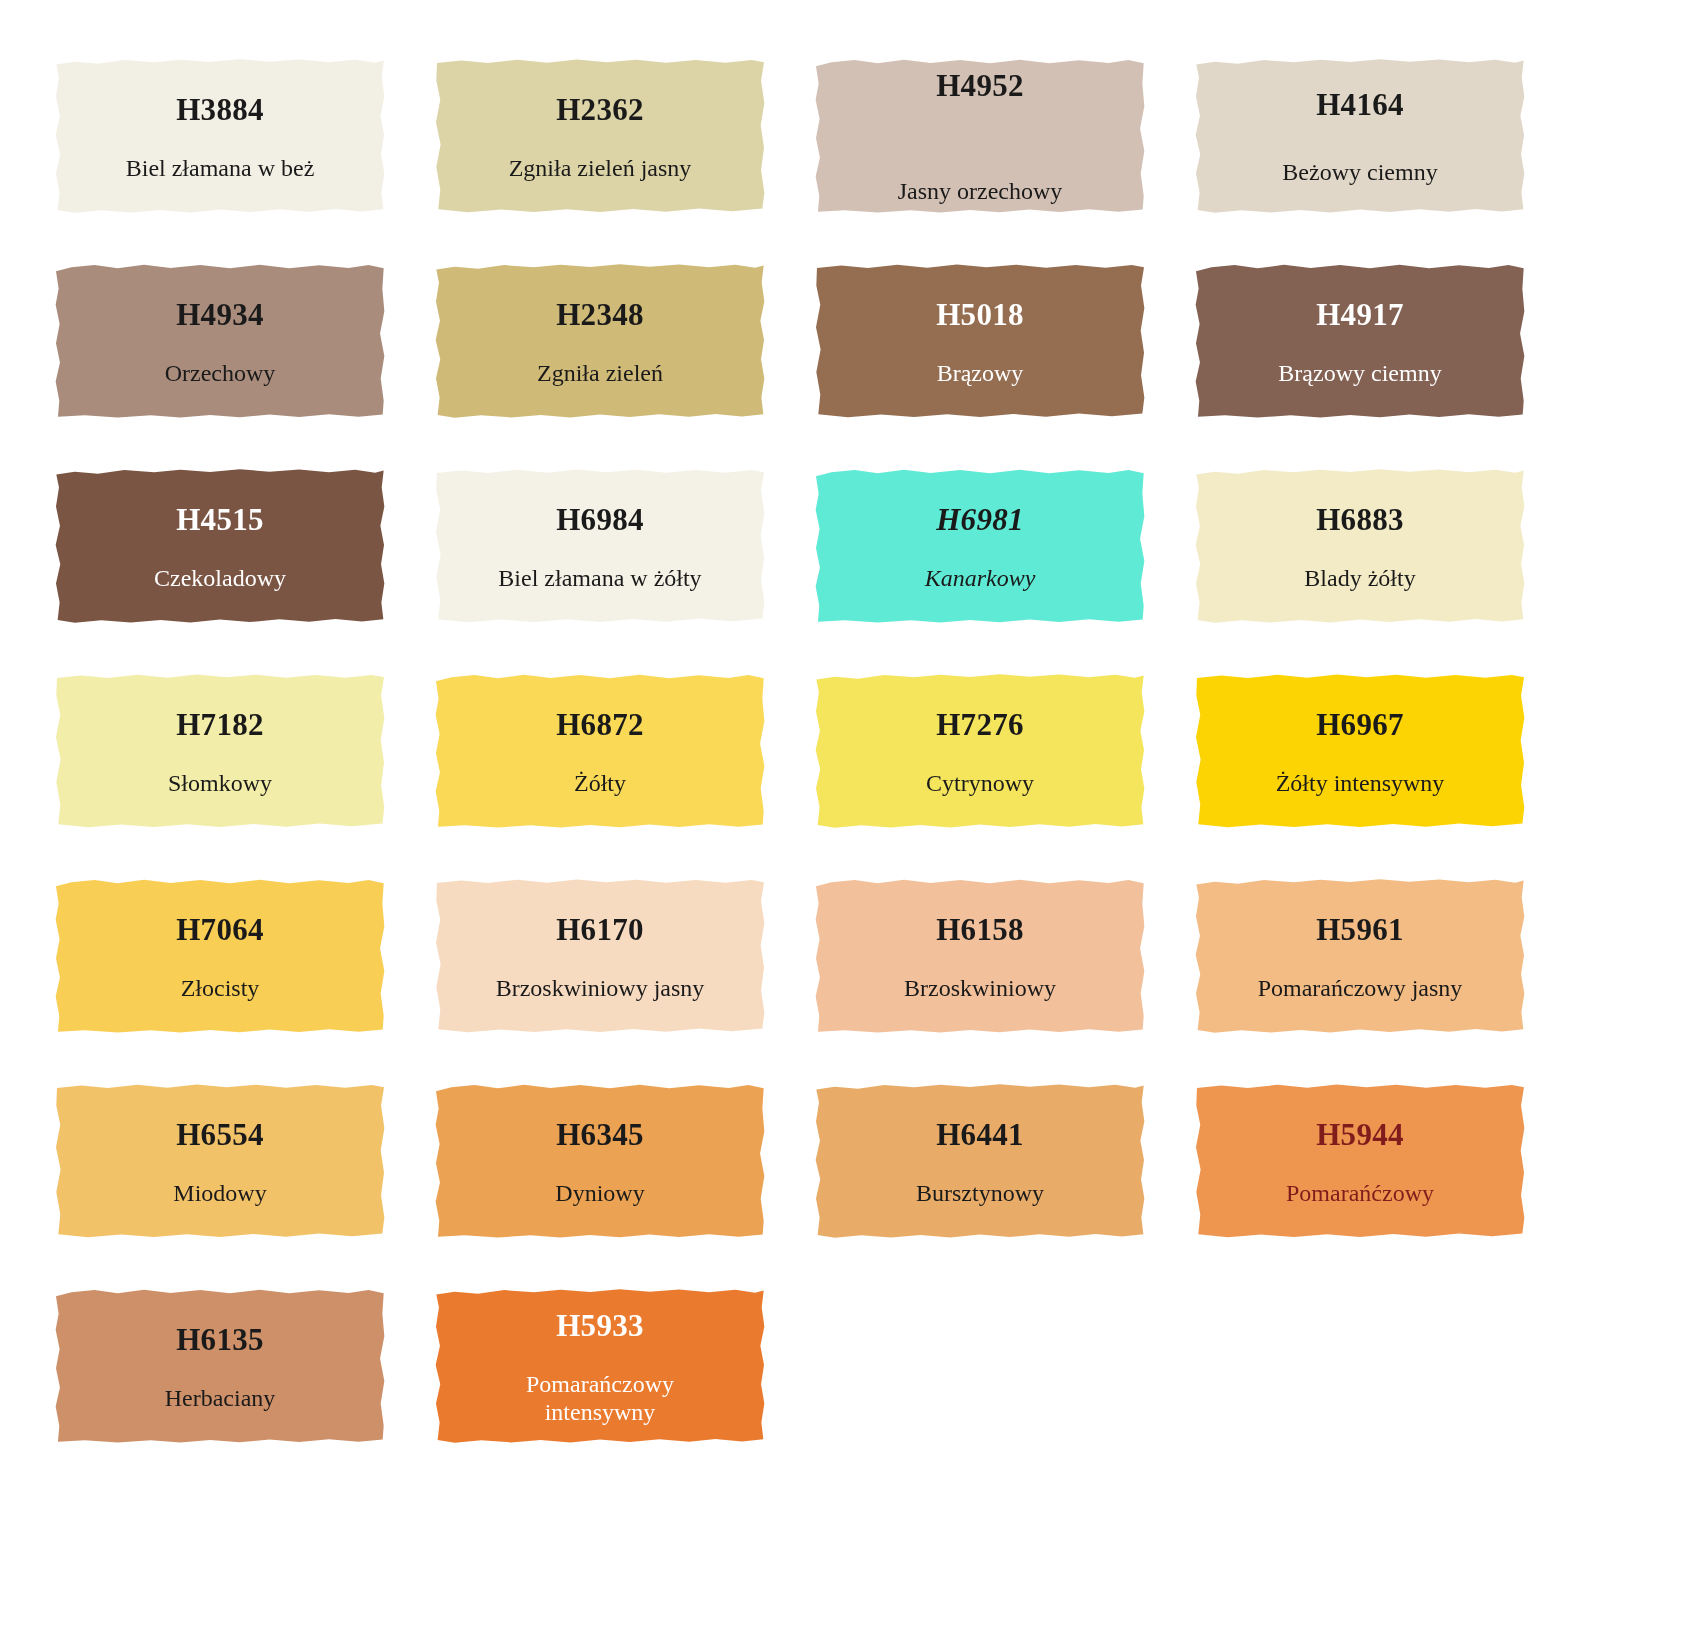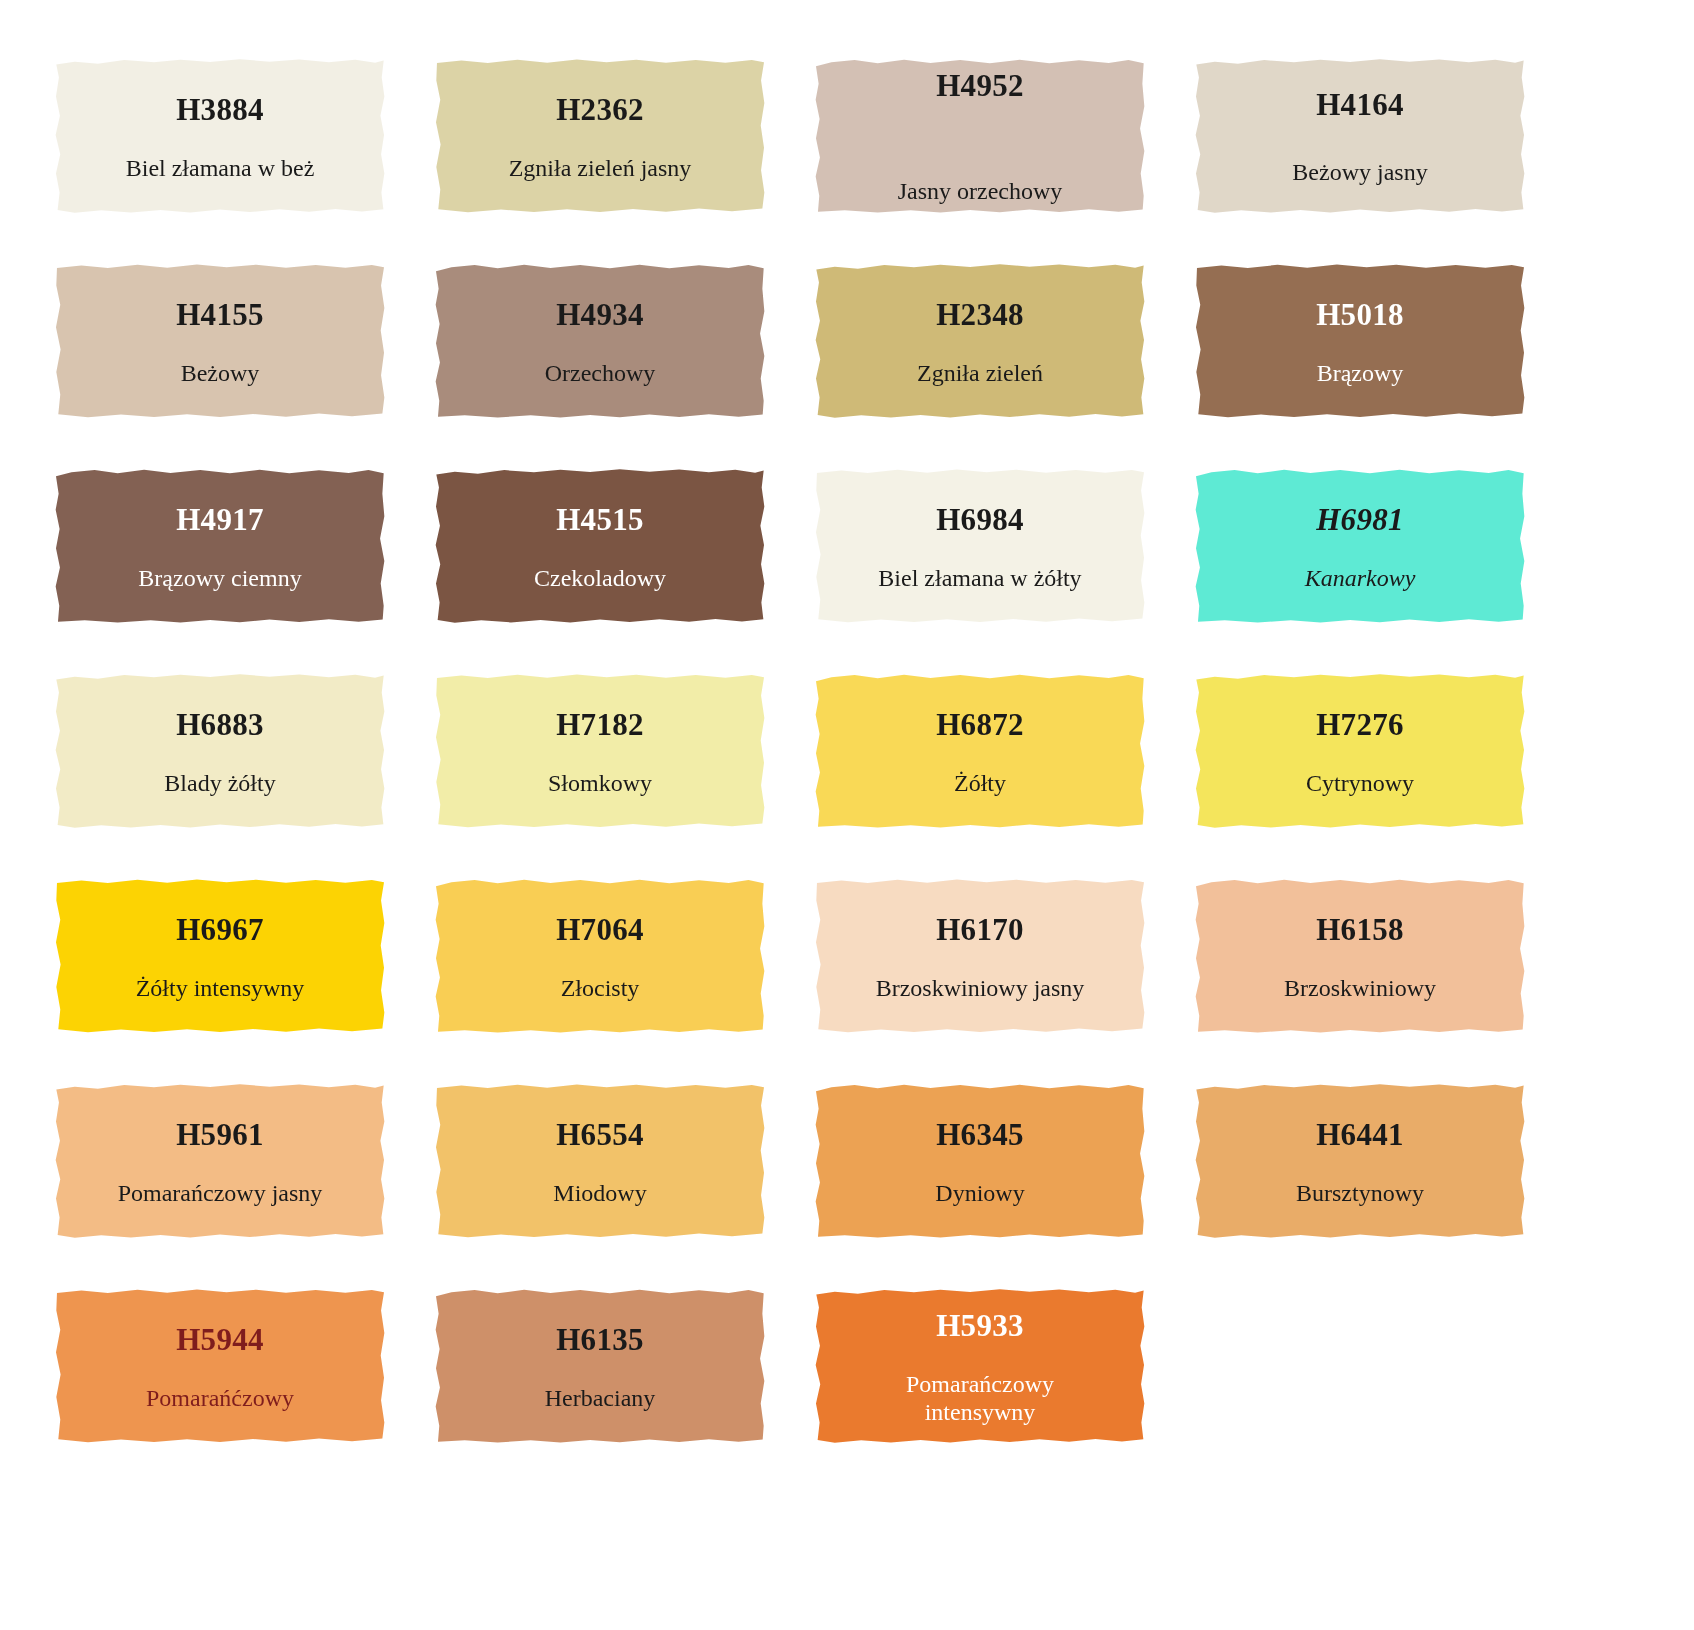--- a/index.html
+++ b/index.html
@@ -138,27 +138,21 @@
     </div>
     <div class="swatch-cell">
       <div class="swatch v3" style="background: rgb(211, 192, 180); color: rgb(26, 26, 26); gap: 47px;">
         <div class="swatch-code">H4952</div>
         <div class="swatch-name">Jasny orzechowy</div>
       </div>
     </div>
     <div class="swatch-cell">
       <div class="swatch" style="background: rgb(224, 215, 200); color: rgb(26, 26, 26); gap: 9px;">
         <div class="swatch-code">H4164</div>
-        <div class="swatch-name">Beżowy jasny</div>
-      </div>
-    </div>
-    <div class="swatch-cell">
-      <div class="swatch v2" style="background: rgb(216, 196, 175); color: rgb(26, 26, 26);">
-        <div class="swatch-code">H4155</div>
-        <div class="swatch-name">Beżowy</div>
+        <div class="swatch-name">Beżowy ciemny</div>
       </div>
     </div>
     <div class="swatch-cell">
       <div class="swatch v3" style="background: rgb(169, 140, 124); color: rgb(26, 26, 26);">
         <div class="swatch-code">H4934</div>
         <div class="swatch-name">Orzechowy</div>
       </div>
     </div>
     <div class="swatch-cell">
       <div class="swatch" style="background: rgb(207, 186, 119); color: rgb(26, 26, 26);">

